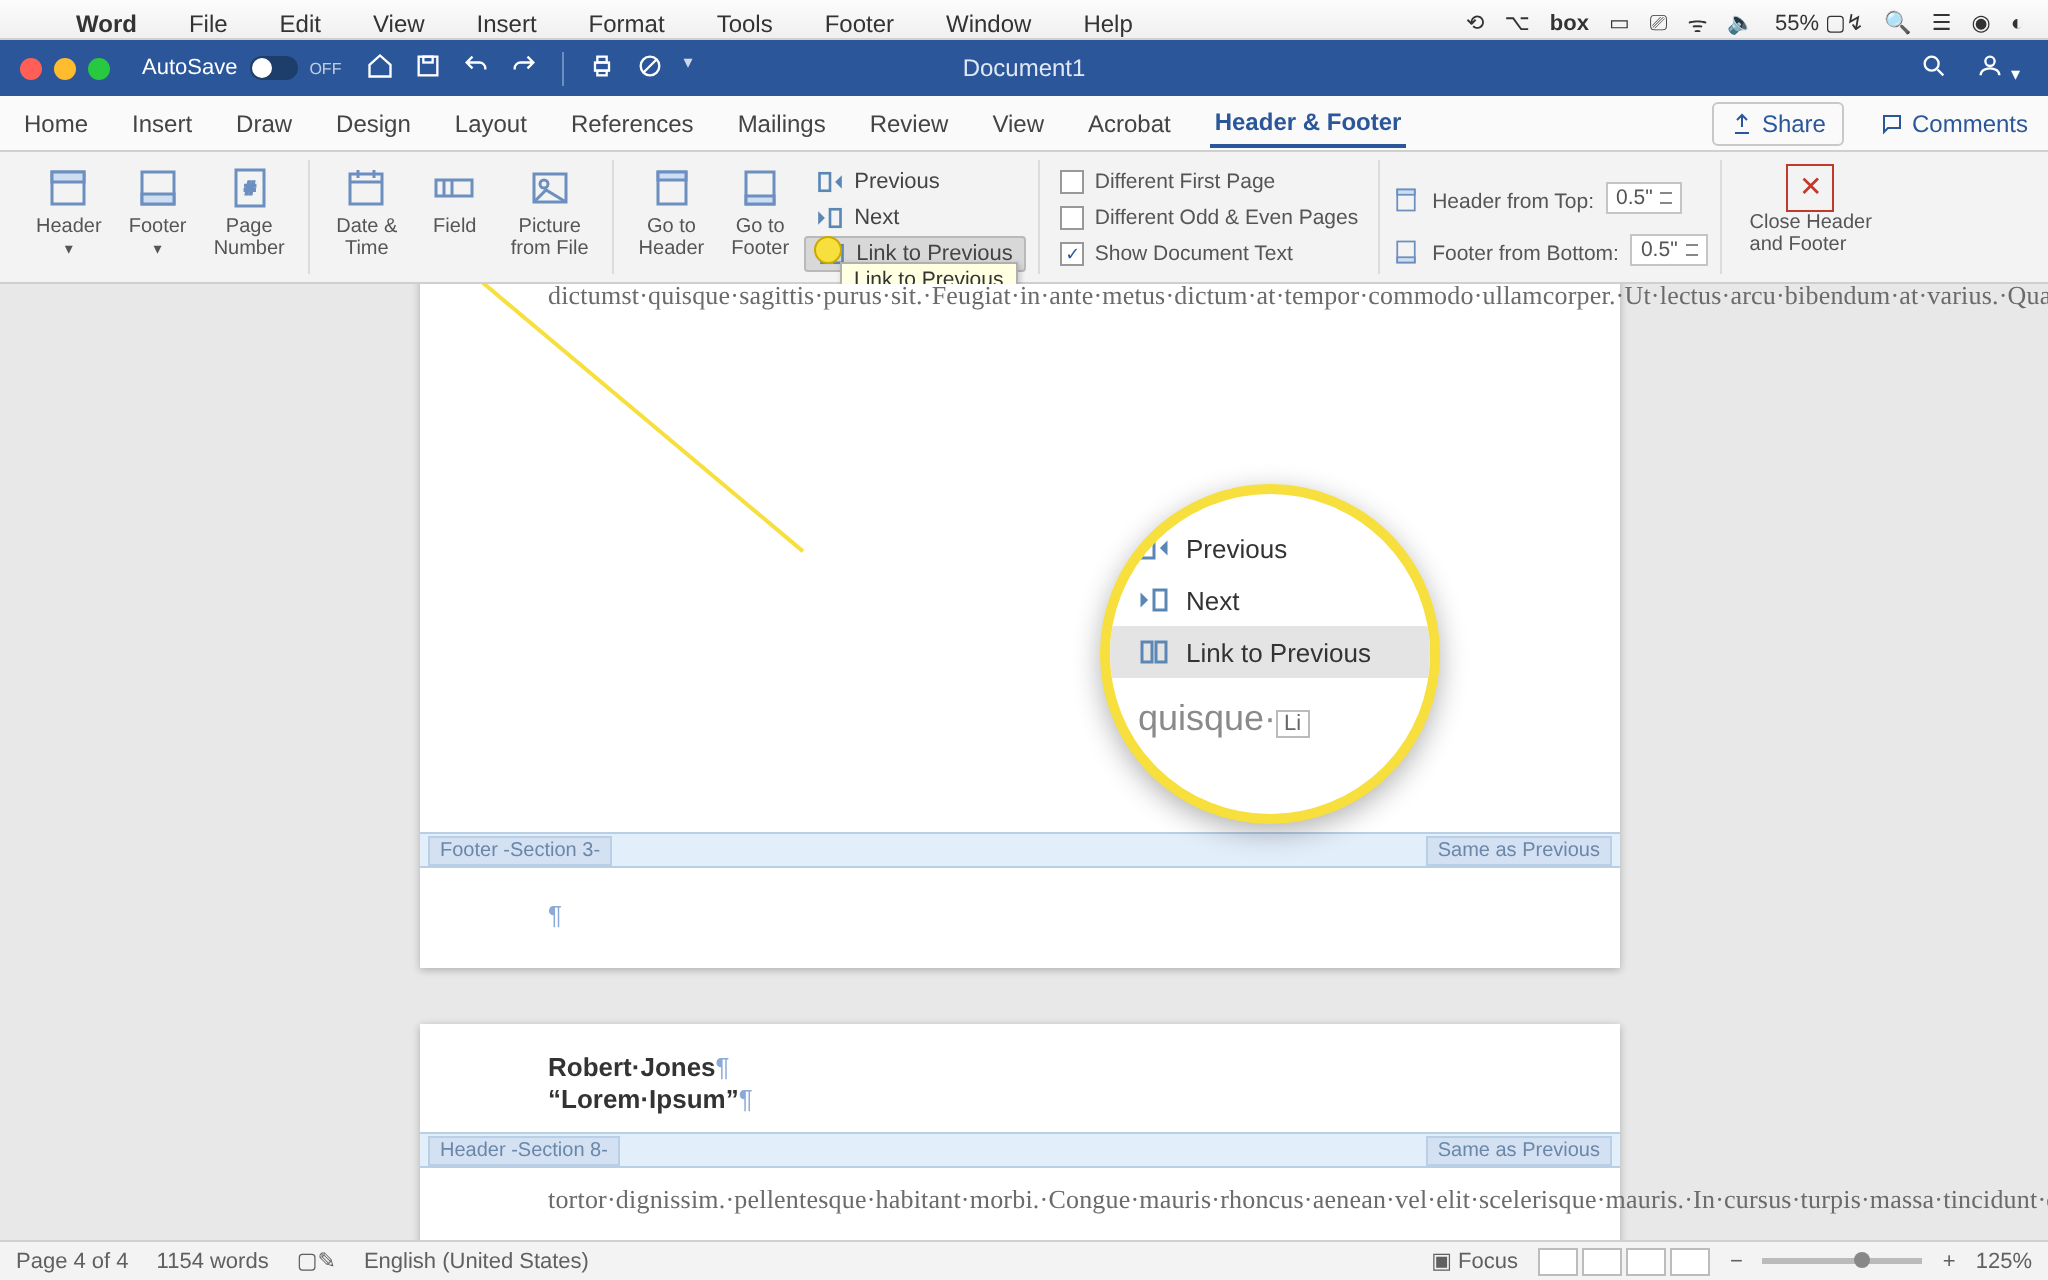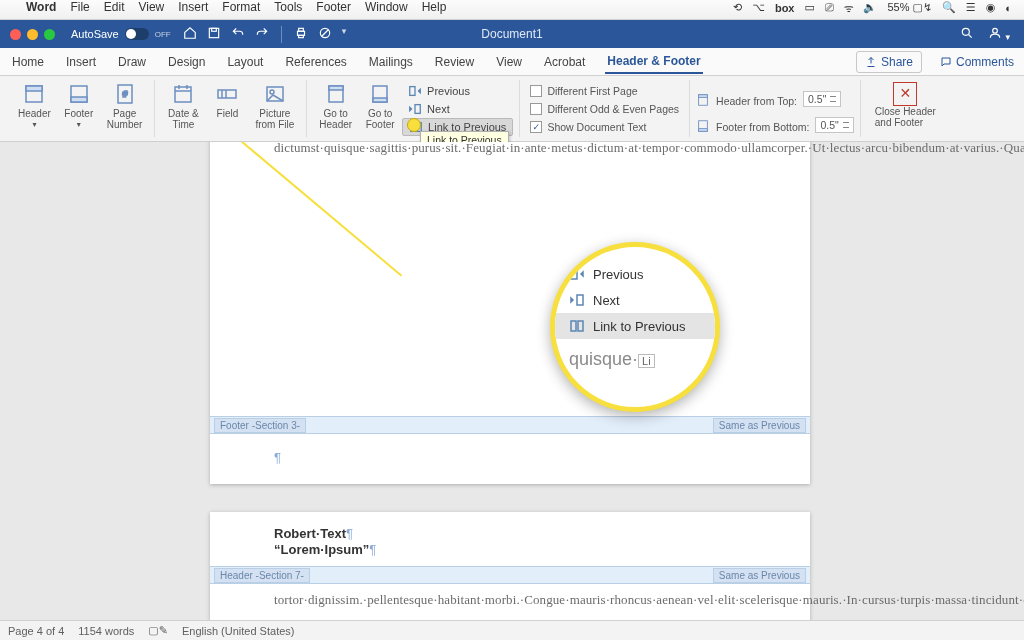--- a/index.html
+++ b/index.html
@@ -1,19 +1,19 @@
 <!DOCTYPE html>
 <html><head>
 <meta charset="utf-8">
 <style>
 * { margin: 0; padding: 0; box-sizing: border-box; font-family: -apple-system, "Segoe UI", sans-serif; }
 body { width: 1024px; height: 640px; overflow: hidden; background: #e8e8e8; position: relative; font-size: 12px; }
 
 
-.mac-menubar { height: 20px; background: linear-gradient(#fcfcfc,#f0f0f0); display: flex; align-items: flex-start; padding: 0 12px; gap: 14px; font-size: 12px; color: #333; border-bottom: 1px solid #d0d0d0; }
+.mac-menubar { height: 20px; background: linear-gradient(#fcfcfc,#f0f0f0); display: flex; align-items: flex-end; padding: 0 12px; gap: 26px; font-size: 12px; color: #333; border-bottom: 1px solid #d0d0d0; }
 .mac-menubar .apple { font-size: 14px; }
 .mac-menubar .bold { font-weight: 600; }
 .mac-menubar .right { margin-left: auto; display: flex; gap: 10px; align-items: center; }
 .mac-menubar .right span { font-size: 11px; }
 
 
 .titlebar { height: 28px; background: #2b579a; display: flex; align-items: center; color: #fff; font-size: 12px; position: relative; }
 .traffic { display: flex; gap: 6px; padding: 0 10px; }
 .traffic div { width: 11px; height: 11px; border-radius: 50%; }
 .traffic .r { background:#ff5f57; } .traffic .y { background:#ffbd2e; } .traffic .g { background:#28c840; }
@@ -349,25 +349,25 @@
     <div class="bodytext">dictumst·quisque·sagittis·purus·sit.·Feugiat·in·ante·metus·dictum·at·tempor·commodo·ullamcorper.·Ut·lectus·arcu·bibendum·at·varius.·Quam·quisque·id·diam·vel·quam·elementum.·Ut·tortor·pretium·viverra·suspendisse.·Quisque·id·diam·vel·quam·elementum·pulvinar·etiam·non·quam.·Sagittis·aliquam·malesuada·bibendum·arcu·vitae·elementum·curabitur·vitae·nunc.·Egestas·diam·in·arcu·cursus·euismod·quis.·Mattis·vulputate·enim·nulla·aliquet·porttitor·lacus.·Condimentum·id·venenatis·a·condimentum·vitae.·</div>
     <div class="hfbar" style="position:absolute;bottom:50px;left:0;right:0">
       <span class="lab">Footer -Section 3-</span>
         <span class="same">Same as Previous</span>
     </div>
     <div class="hftext" style="position:absolute;bottom:10px;left:0"><span class="pilcrow">¶</span></div>
   </div>
 
   <div class="page page2">
     <div class="hftext">
-      <b>Robert·Text</b><span class="pilcrow">¶</span><br>
+      <b>Robert·Jones</b><span class="pilcrow">¶</span><br>
       <b>“Lorem·Ipsum”</b><span class="pilcrow">¶</span>
     </div>
     <div class="hfbar">
-      <span class="lab">Header -Section 7-</span>
+      <span class="lab">Header -Section 8-</span>
         <span class="same">Same as Previous</span>
     </div>
     <div class="bodytext" style="padding-top:6px">tortor·dignissim.·pellentesque·habitant·morbi.·Congue·mauris·rhoncus·aenean·vel·elit·scelerisque·mauris.·In·cursus·turpis·massa·tincidunt·dui·ut·ornare.·Mi·in·nulla·posuere·sollicitudin.·Nisi·lacus·sed·viverra·tellus·in.¶</div>
     <div class="bodytext" style="padding-top:14px">Sed·libero·enim·sed·faucibus·turpis·in·eu.·Feugiat·nisl·pretium·fusce·id.·Turpis·massa·sed·elementum·tempus·egestas.·Velit·scelerisque·in·dictum·non·consectetur·a.·Sit·amet·est·placerat·in·egestas.·Morbi·tincidunt·ornare·massa·eget·egestas·purus.·Odio·morbi·quis·commodo·odio.·Dignissim·</div>
   </div>
 
   <div class="callout-line" style="top:-28px;left:210px;width:250px;transform:rotate(40deg)"></div>
 
   <div class="callout" style="top:100px;left:550px">
     <div class="call-inner">
@@ -395,13 +395,26 @@
       <div class="call-bottom"><span>quisque·</span><span style="border:1px solid #bbb;background:#fff;padding:0 3px;font-size:11px;color:#666">Li</span></div>
     </div>
   </div>
 </div>
 
 <div class="statusbar">
   <span>Page 4 of 4</span>
   <span>1154 words</span>
   <span>▢✎</span>
   <span>English (United States)</span>
+  <div class="right">
+    <span>▣ <span>Focus</span></span>
+    <div class="viewbtns">
+        <div></div>
+        <div></div>
+        <div></div>
+        <div></div>
+      </div>
+    <span>−</span>
+    <div class="zoom-slider"></div>
+    <span>+</span>
+    <span>125%</span>
+  </div>
 </div>
 
 </body></html>

